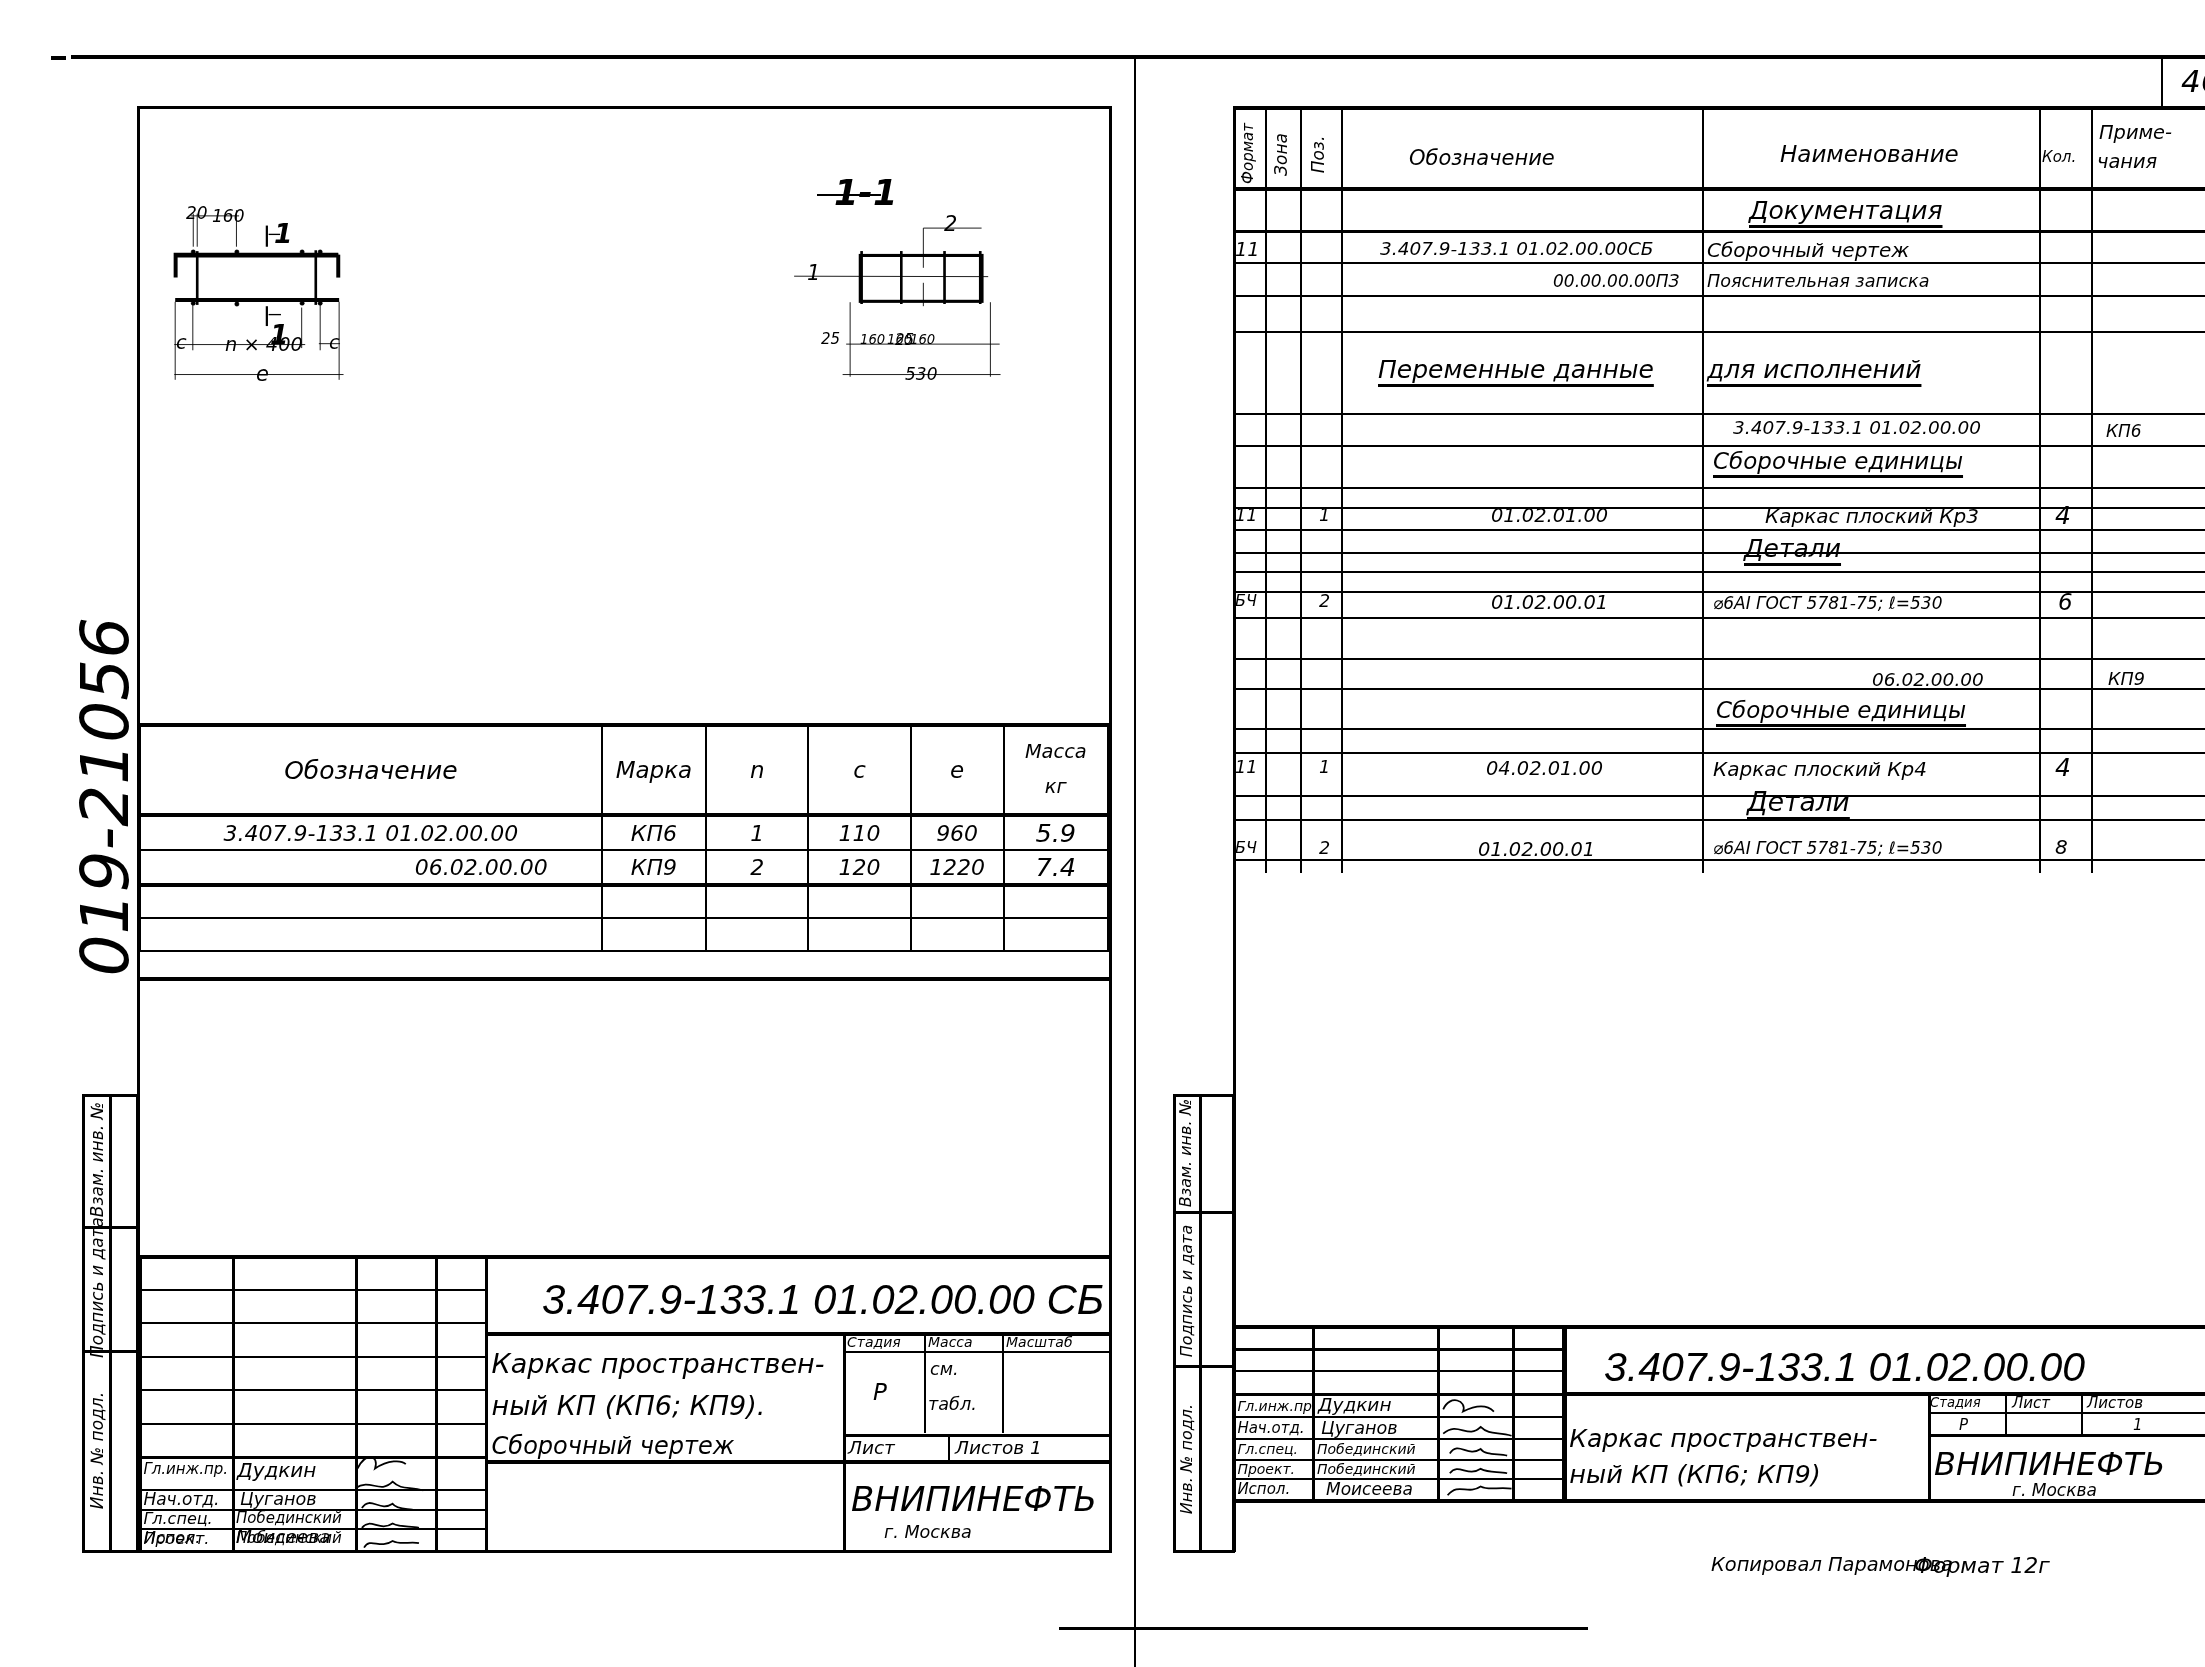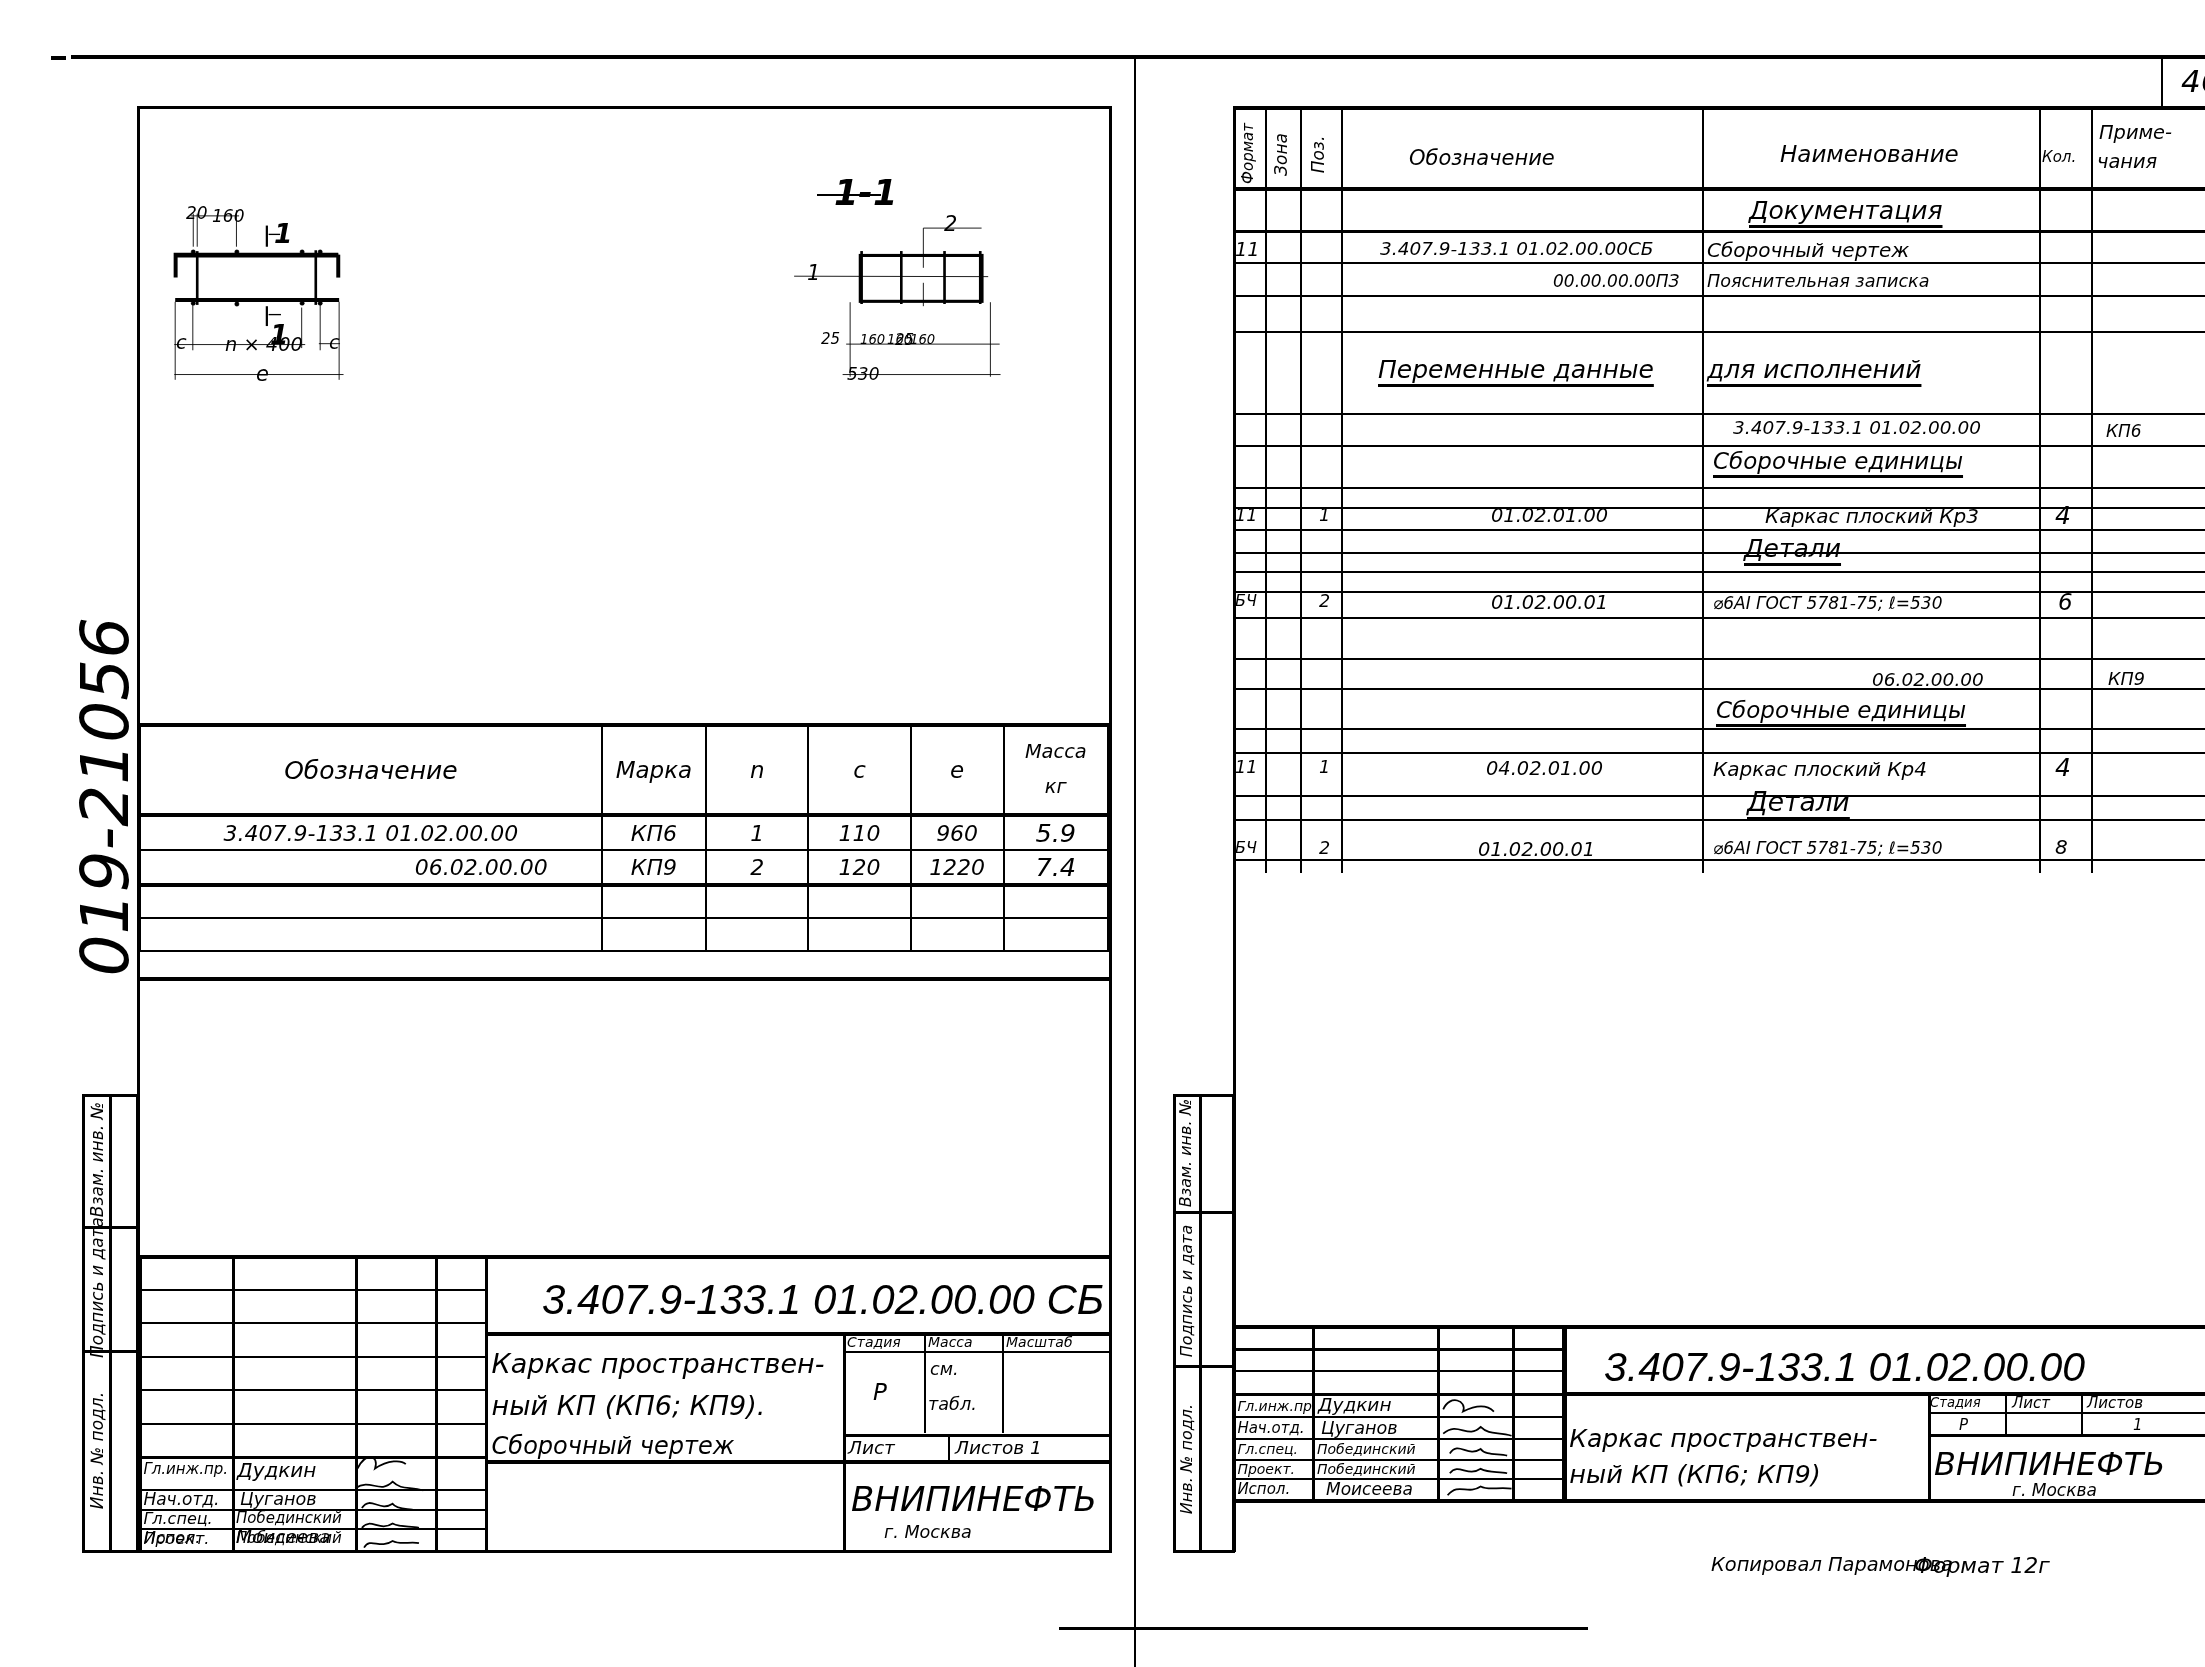--- a/index.html
+++ b/index.html
@@ -97,21 +97,21 @@
     <line x1="210" y1="500" x2="568" y2="500" stroke-width="2"></line>
   </g>
 </svg>
 <div class="txt" style="left:944px;top:214px;font-size:21px;">2</div>
 <div class="txt" style="left:807px;top:263px;font-size:21px;">1</div>
 <div class="txt" style="left:821px;top:332px;font-size:15px;">25</div>
 <div class="txt" style="left:860px;top:333px;font-size:13.2px;">160</div>
 <div class="txt" style="left:887px;top:333px;font-size:13.2px;">160</div>
 <div class="txt" style="left:910px;top:333px;font-size:13.2px;">160</div>
 <div class="txt" style="left:896px;top:333px;font-size:15px;left:895px;">25</div>
-<div class="txt" style="left:847px;top:366px;font-size:17px;">530</div>
+<div class="txt" style="left:905px;top:366px;font-size:17px;">530</div>
 
 <table class="grid" style="left:139px;top:723px;width:970px;">
   <colgroup>
       <col style="width:447px">
       <col style="width:101px">
       <col style="width:99px">
       <col style="width:99px">
       <col style="width:90px">
       <col style="width:101px">
     </colgroup>

